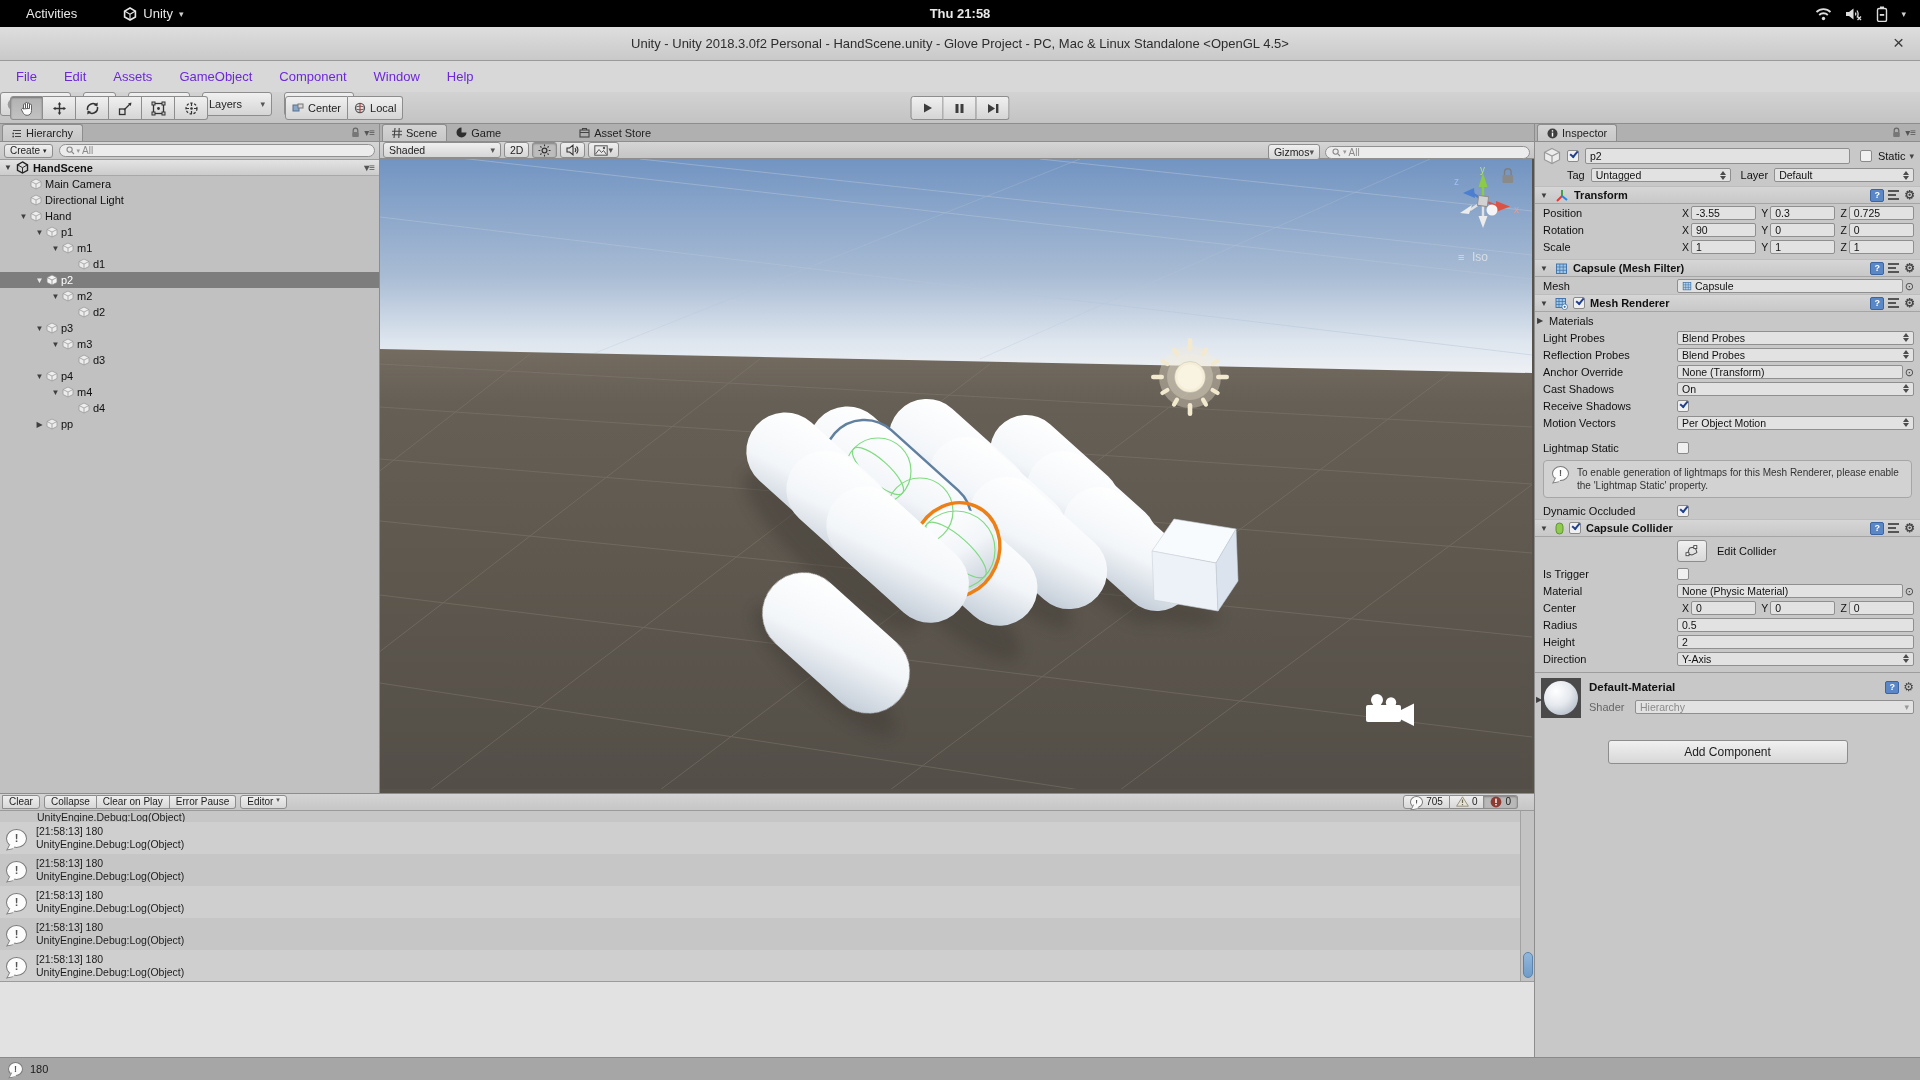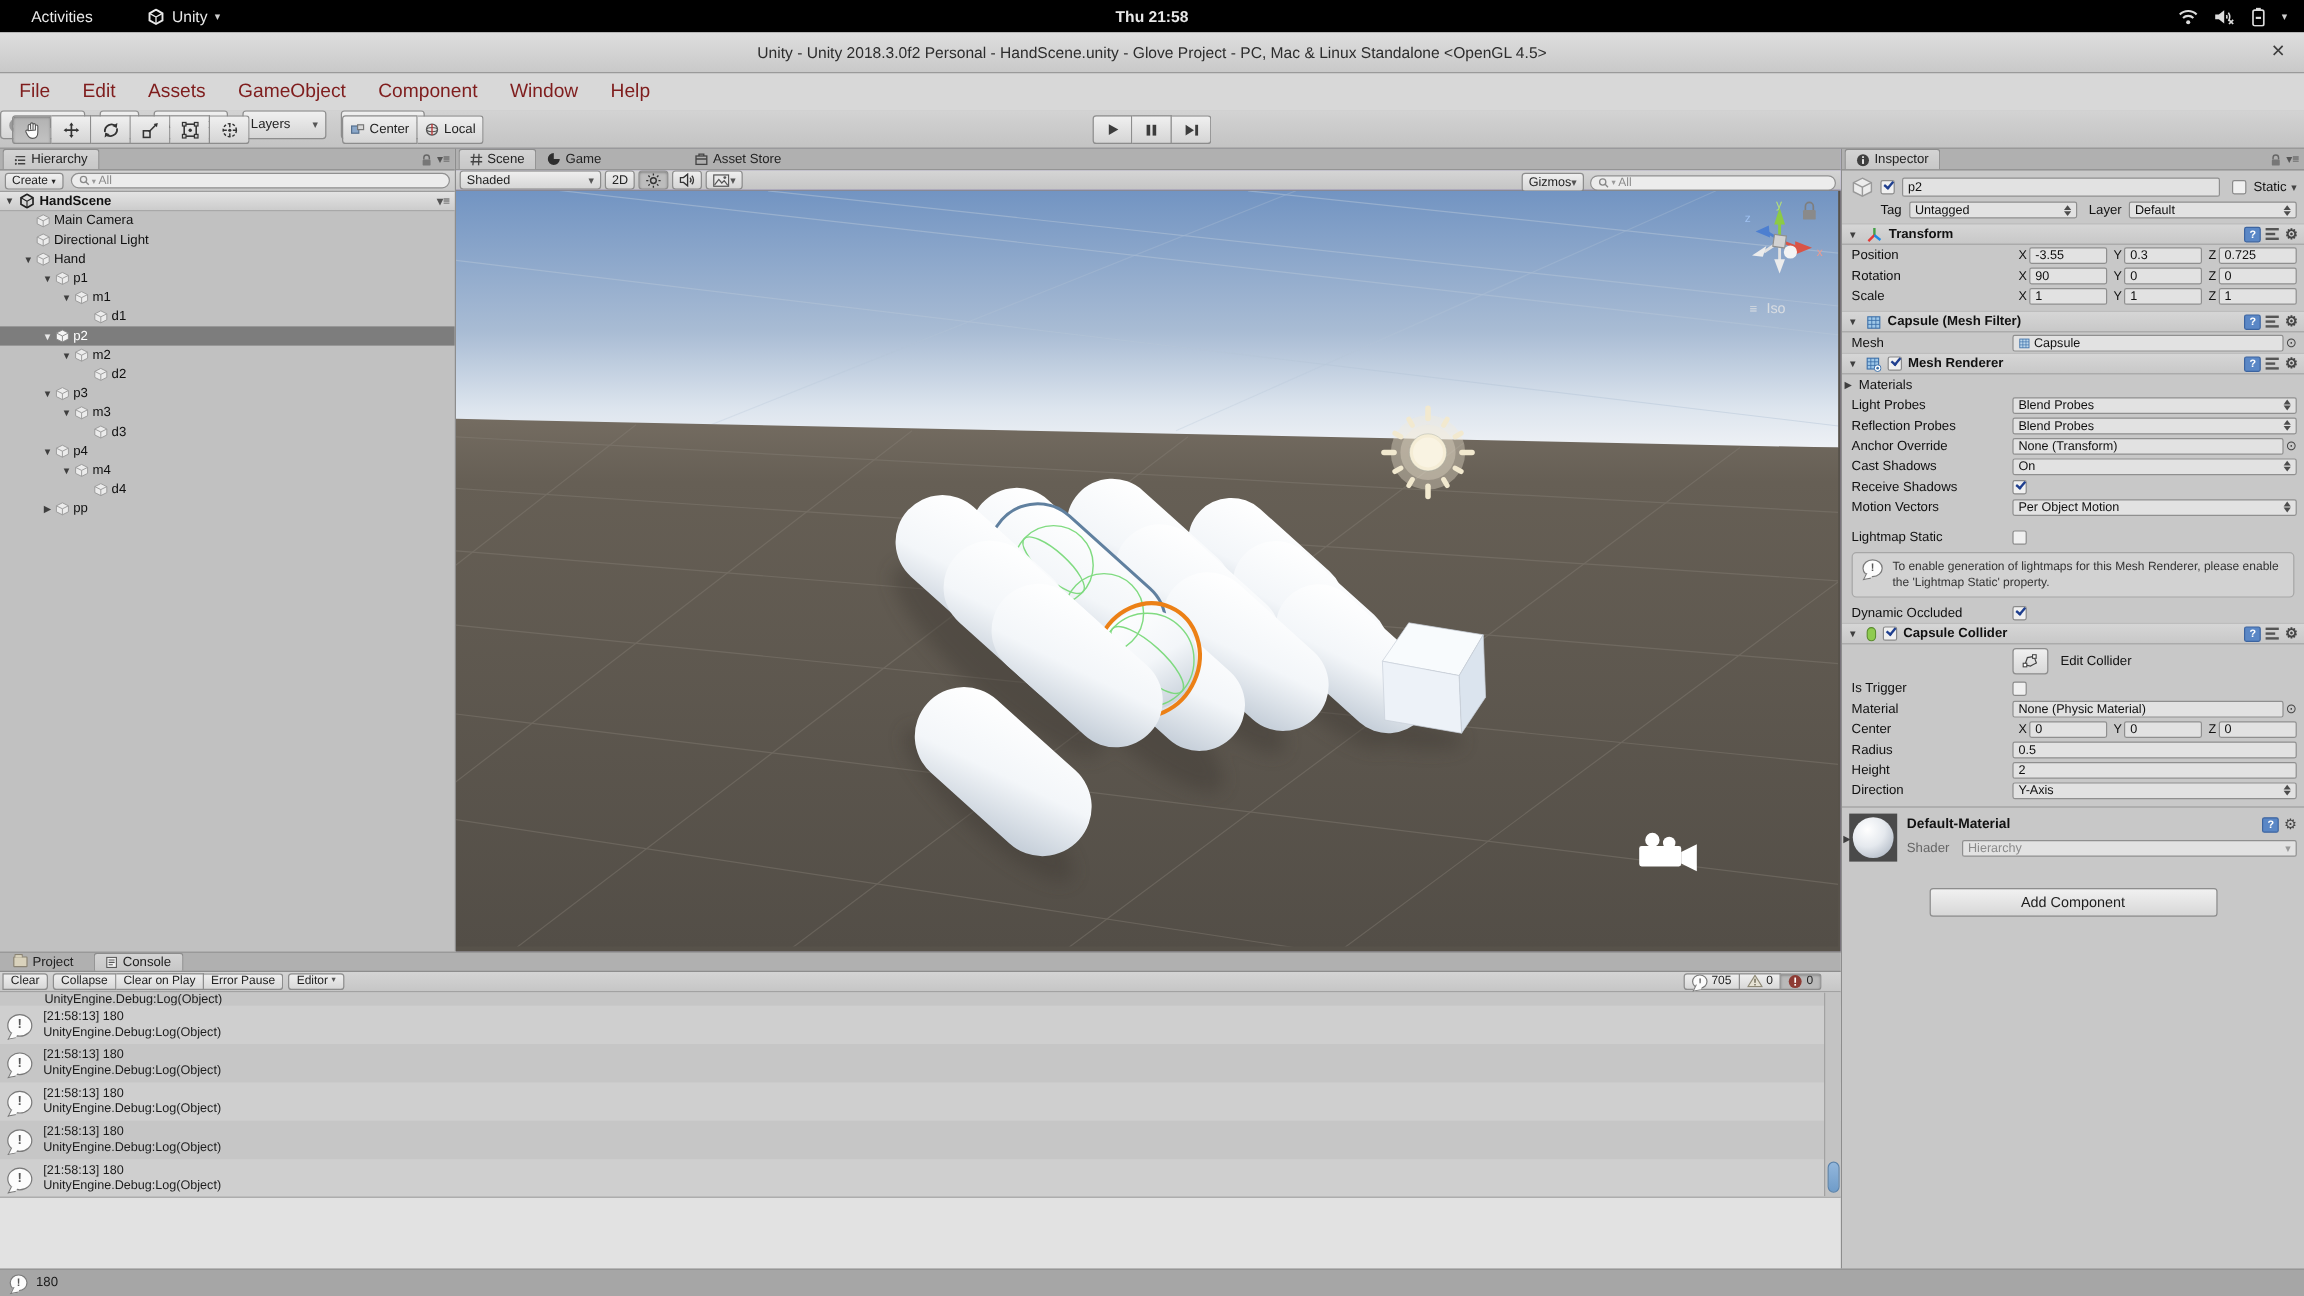--- a/index.html
+++ b/index.html
@@ -9,21 +9,21 @@
 .osbar{height:27px;background:#000;color:#e8e8e8;display:flex;align-items:center;font-size:13px;position:relative}
 .osbar .act{margin-left:20px;padding:0 6px}
 .osbar .appmenu{margin-left:34px;display:flex;align-items:center;gap:6px;padding:0 6px}
 .osbar .clock{position:absolute;left:50%;transform:translateX(-50%);font-weight:bold}
 .osbar .sysicons{position:absolute;right:14px;display:flex;align-items:center;gap:13px}
 .caret-sm{font-size:9px;color:#cfcfcf}
 
 .titlebar{height:34px;background:linear-gradient(#dedede,#c9c9c9);border-bottom:1px solid #9a9a9a;position:relative;display:flex;align-items:center;justify-content:center;font-size:13px;color:#2d2d2d}
 .titlebar .close{position:absolute;right:16px;top:4px;font-size:19px;color:#3c3c3c;line-height:24px}
 
-.menubar{height:31px;background:#d8d8d8;display:flex;align-items:center;gap:27px;padding:0 16px;font-size:16px;color:#7f1d1d}
+.menubar{height:31px;background:#d8d8d8;display:flex;align-items:center;gap:27px;padding:0 16px;font-size:13px;color:#6d28d9}
 
 .toolbar{height:32px;background:linear-gradient(#d3d3d3,#c3c3c3);border-bottom:1px solid #8d8d8d;position:relative}
 .tgroup{position:absolute;top:4px;display:flex}
 .tbtn{height:24px;min-width:33px;background:linear-gradient(#f0f0f0,#d5d5d5);border:1px solid #8d8d8d;border-left:none;display:flex;align-items:center;justify-content:center;font-size:11px;color:#222;padding:0 6px;gap:4px}
 .tgroup .tbtn:first-child{border-left:1px solid #8d8d8d;border-radius:3px 0 0 3px}
 .tgroup .tbtn:last-child{border-radius:0 3px 3px 0}
 .tgroup .tbtn.single{border-radius:3px;border-left:1px solid #8d8d8d}
 .tbtn.on{background:linear-gradient(#b2b2b2,#c2c2c2);box-shadow:inset 0 1px 2px rgba(0,0,0,.35)}
 .tools{left:10px}.pivotg{left:285px}.playg{left:50%;transform:translateX(-50%)}
 .rightg{right:28px;gap:12px;display:flex}
@@ -1139,35 +1139,20 @@
         </div>
       </div>
     </div>
 
     <div class="addcmp">
         <span>Add Component</span>
       </div>
   </div>
 
   <div class="console">
-    <div class="tabstrip" style="height:16px">
-      <div class="tab" style="height:15px">
-        <span class="folder"></span>
-        <span>Project</span>
-      </div>
-      <div class="tab active" style="height:15px;margin-left:8px">
-        <span class="ic">
-            <svg width="10" height="10" viewBox="0 0 10 10">
-              <rect x="1" y="0.8" width="8" height="8.4" fill="#f2f2f2" stroke="#555" stroke-width="0.9"></rect>
-              <path d="M2.5 3 h5 M2.5 5 h5 M2.5 7 h3.5" stroke="#555" stroke-width="0.9"></path>
-            </svg>
-          </span>
-        <span>Console</span>
-      </div>
-    </div>
     <div class="con-toolbar">
       <div class="cgrp">
         <div class="cbtn">
             <span>Clear</span>
           </div>
       </div>
       <div class="cgrp" style="margin-left:4px">
         <div class="cbtn">
             <span>Collapse</span>
           </div>

